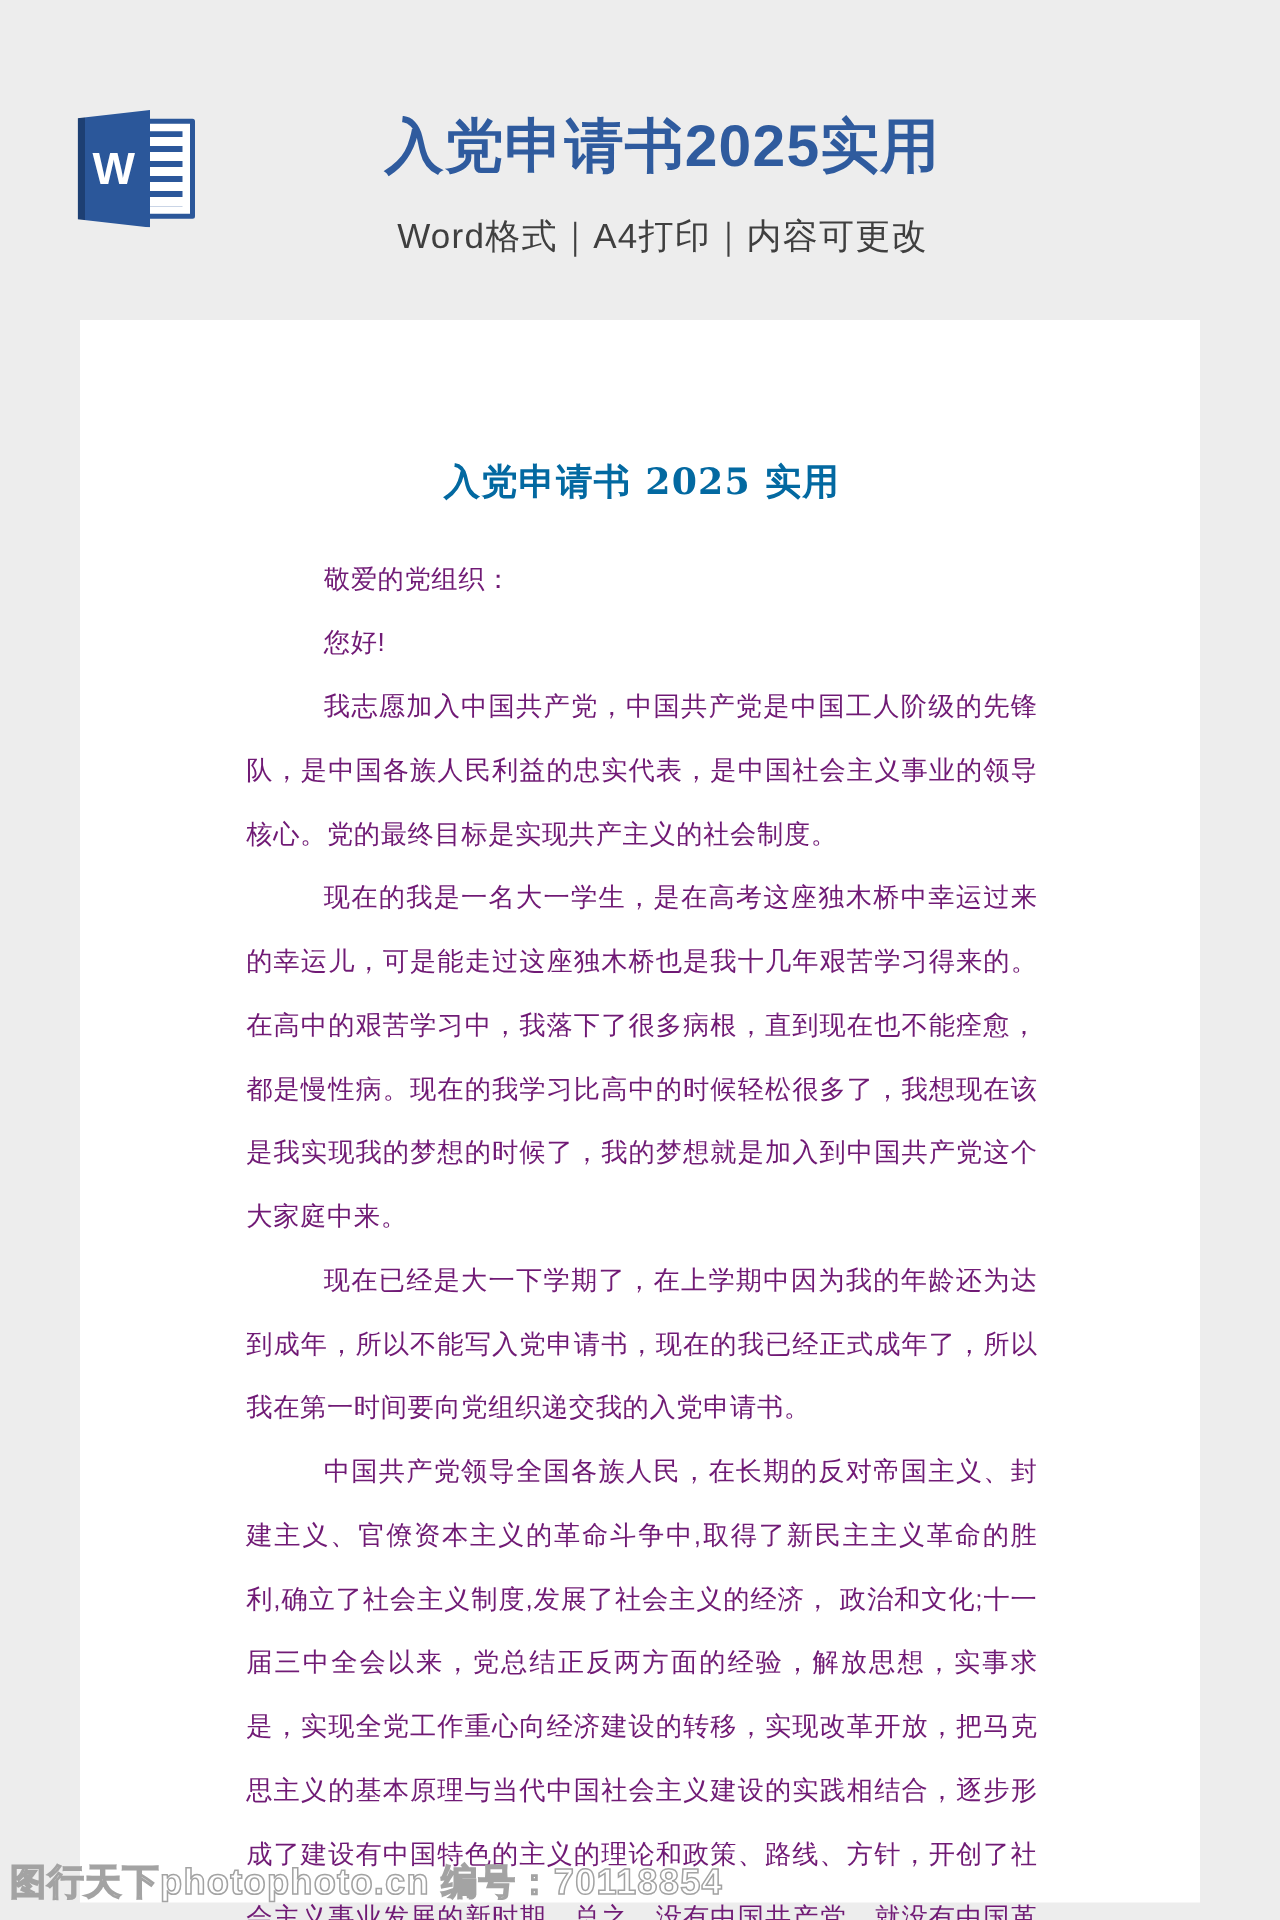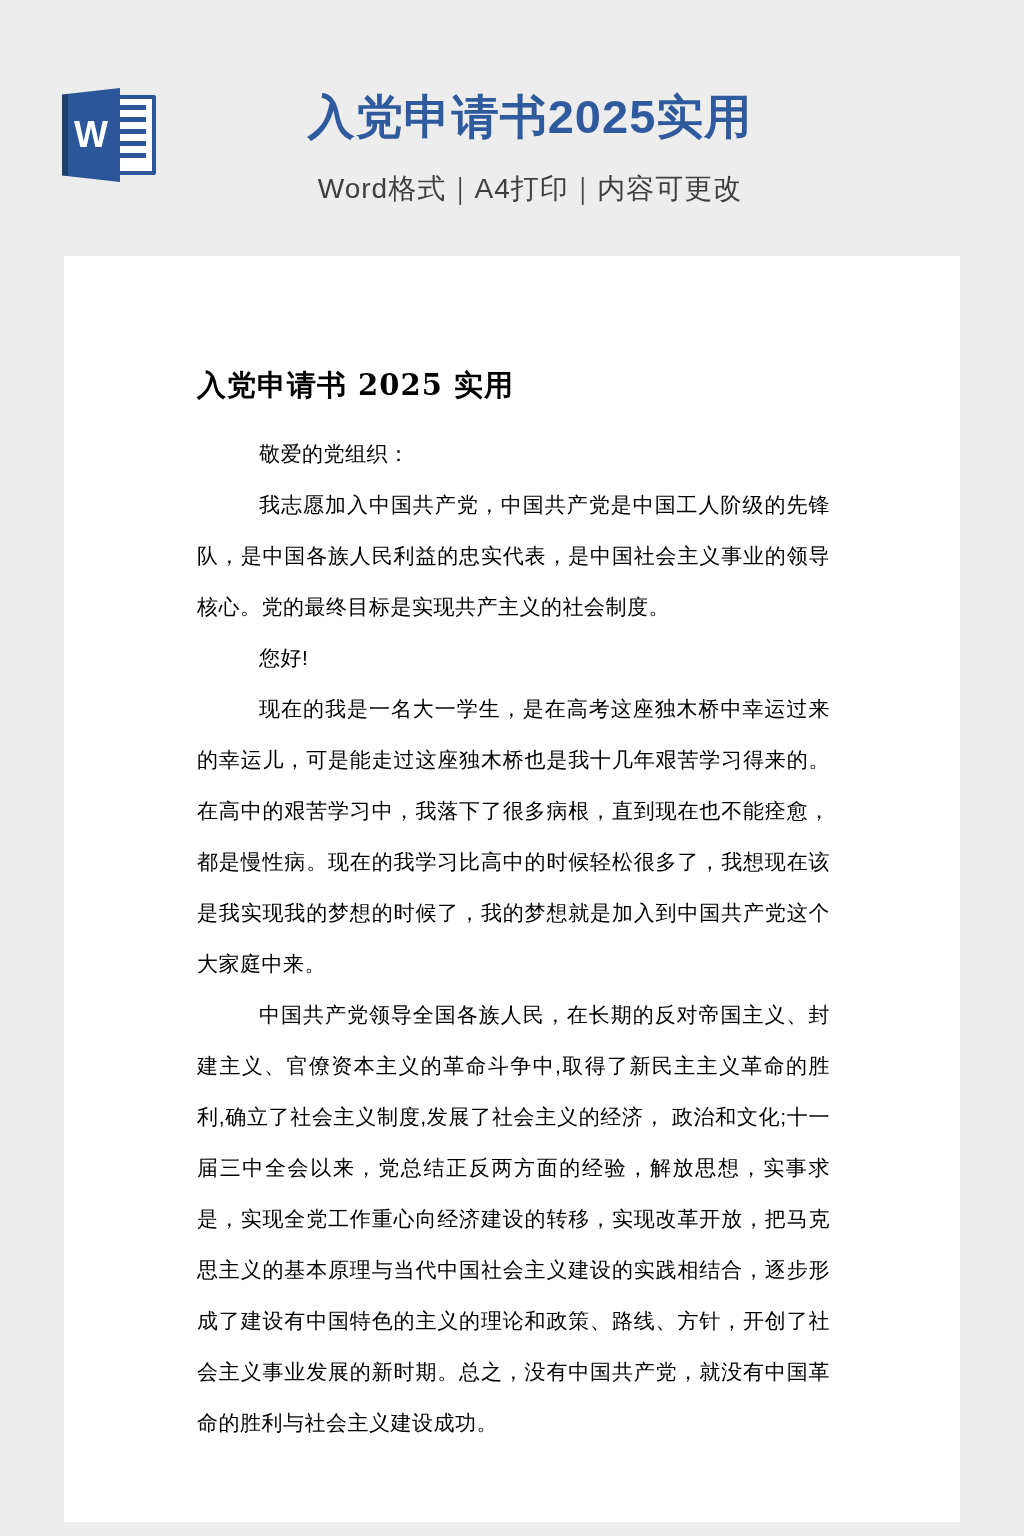--- a/index.html
+++ b/index.html
@@ -50,27 +50,28 @@
     white-space: nowrap;
   }
 
   
   .doc-page {
     position: absolute; left: 64px; top: 256px; width: 896px; height: 1266px;
     background: #ffffff;
   }
   .doc-inner { padding: 110px 130px 0 133px; }
   .doc-title {
+    text-align: center;
     font-family: "DejaVu Serif", "Liberation Serif", serif;
-    font-weight: 700; font-size: 29px; color: #000000;
+    font-weight: 700; font-size: 29px; color: #0369a1;
     letter-spacing: 1px;
-    margin-bottom: 22px;
+    margin-bottom: 32px;
   }
   .doc-body p {
-    font-size: 21px; color: #000000; line-height: 51px;
+    font-size: 21px; color: #701a75; line-height: 51px;
     text-align: justify; text-indent: 62px;
     letter-spacing: 0.5px;
   }
 
   
   .watermark {
     position: absolute; left: 8px; top: 1486px;
     font-size: 29px; font-weight: 700; letter-spacing: 1px;
     color: rgba(255,255,255,0.88);
     -webkit-text-stroke: 1.2px #a3a3a3;
@@ -95,22 +96,24 @@
       <div class="header-title">入党申请书2025实用</div>
       <div class="header-subtitle">Word格式｜A4打印｜内容可更改</div>
     </div>
   </div>
 
   <div class="doc-page">
     <div class="doc-inner">
       <div class="doc-title">入党申请书 2025 实用</div>
       <div class="doc-body">
         <p>敬爱的党组织：</p>
+        <p>您好!</p>
         <p>我志愿加入中国共产党，中国共产党是中国工人阶级的先锋队，是中国各族人民利益的忠实代表，是中国社会主义事业的领导核心。党的最终目标是实现共产主义的社会制度。</p>
-        <p>您好!</p>
         <p>现在的我是一名大一学生，是在高考这座独木桥中幸运过来的幸运儿，可是能走过这座独木桥也是我十几年艰苦学习得来的。在高中的艰苦学习中，我落下了很多病根，直到现在也不能痊愈，都是慢性病。现在的我学习比高中的时候轻松很多了，我想现在该是我实现我的梦想的时候了，我的梦想就是加入到中国共产党这个大家庭中来。</p>
+        <p>现在已经是大一下学期了，在上学期中因为我的年龄还为达到成年，所以不能写入党申请书，现在的我已经正式成年了，所以我在第一时间要向党组织递交我的入党申请书。</p>
         <p>中国共产党领导全国各族人民，在长期的反对帝国主义、封建主义、官僚资本主义的革命斗争中,取得了新民主主义革命的胜利,确立了社会主义制度,发展了社会主义的经济， 政治和文化;十一届三中全会以来，党总结正反两方面的经验，解放思想，实事求是，实现全党工作重心向经济建设的转移，实现改革开放，把马克思主义的基本原理与当代中国社会主义建设的实践相结合，逐步形成了建设有中国特色的主义的理论和政策、路线、方针，开创了社会主义事业发展的新时期。总之，没有中国共产党，就没有中国革命的胜利与社会主义建设成功。</p>
       </div>
     </div>
   </div>
 
+  <div class="watermark">图行天下photophoto.cn 编号：70118854</div>
 
 </div>
 
 </body></html>

